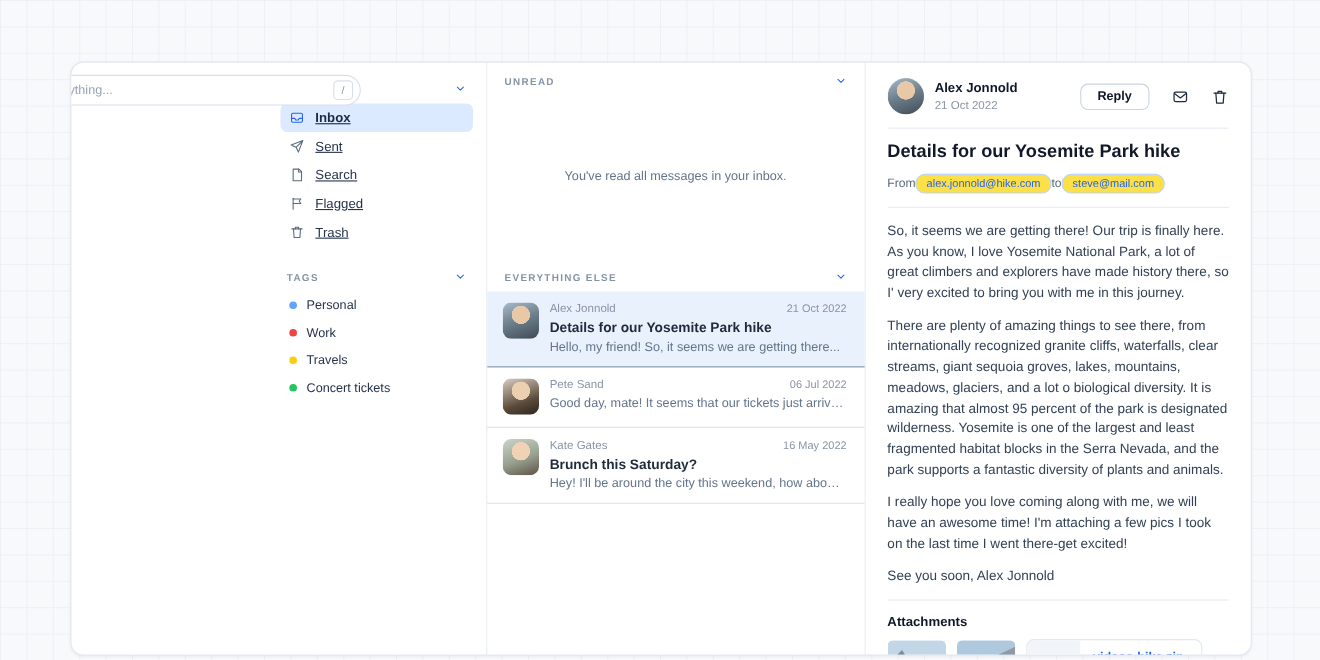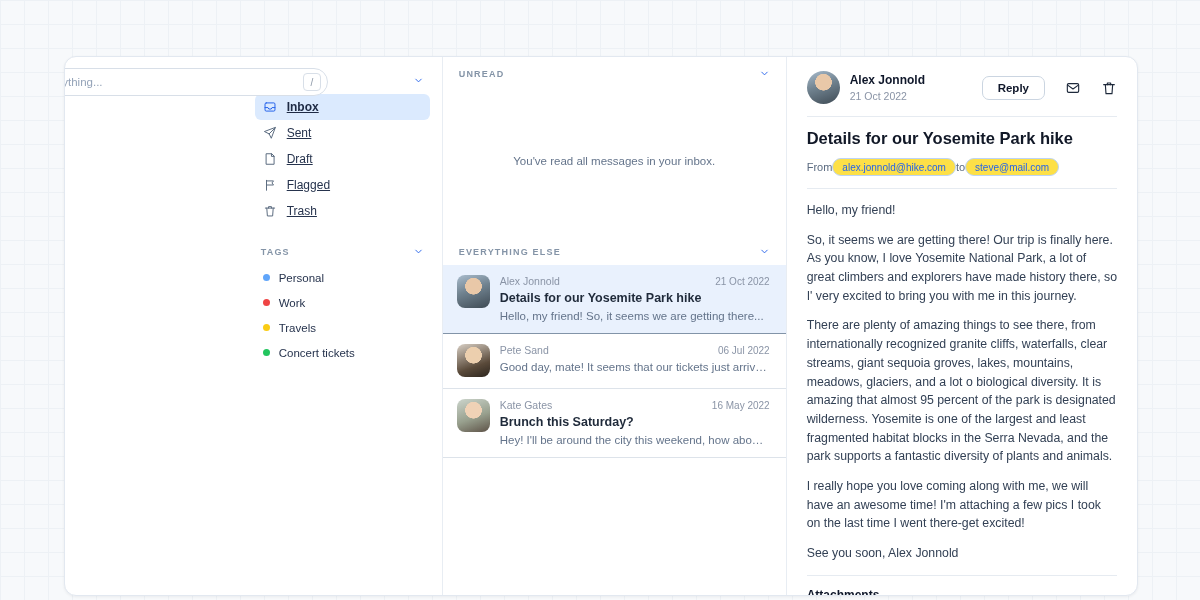--- a/index.html
+++ b/index.html
@@ -162,21 +162,21 @@
           <svg viewBox="0 0 24 24">
               <path d="M21 3L10.5 13.5M21 3l-6.8 18-3.7-7.5L3 9.8z"></path>
             </svg>
           <span class="nav-label">Sent</span>
         </div>
         <div class="nav-item">
           <svg viewBox="0 0 24 24">
               <path d="M6 3h9l4 4v14H6z"></path>
               <path d="M14.5 3v4.5H19"></path>
             </svg>
-          <span class="nav-label">Draft</span>
+          <span class="nav-label">Search</span>
         </div>
         <div class="nav-item">
           <svg viewBox="0 0 24 24">
               <path d="M6 21V4"></path>
               <path d="M6 5h12l-2.6 3.5L18 12H6"></path>
             </svg>
           <span class="nav-label">Flagged</span>
         </div>
         <div class="nav-item">
           <svg viewBox="0 0 24 24">
@@ -304,21 +304,20 @@
         <div class="fromto">
           <span>From</span>
           <span class="chip">alex.jonnold@hike.com</span>
           <span>to</span>
           <span class="chip">steve@mail.com</span>
         </div>
 
         <hr class="hr">
 
         <div class="bodytext">
-          <p>Hello, my friend!</p>
           <p>So, it seems we are getting there! Our trip is finally here. As you know, I love Yosemite National Park, a lot of great climbers and explorers have made history there, so I' very excited to bring you with me in this journey.</p>
           <p>There are plenty of amazing things to see there, from internationally recognized granite cliffs, waterfalls, clear streams, giant sequoia groves, lakes, mountains, meadows, glaciers, and a lot o biological diversity. It is amazing that almost 95 percent of the park is designated wilderness. Yosemite is one of the largest and least fragmented habitat blocks in the Serra Nevada, and the park supports a fantastic diversity of plants and animals.</p>
           <p>I really hope you love coming along with me, we will have an awesome time! I'm attaching a few pics I took on the last time I went there-get excited!</p>
           <p>See you soon, Alex Jonnold</p>
         </div>
 
         <hr class="hr">
 
         <div class="attach-label">Attachments</div>
         <div class="attach-row">

